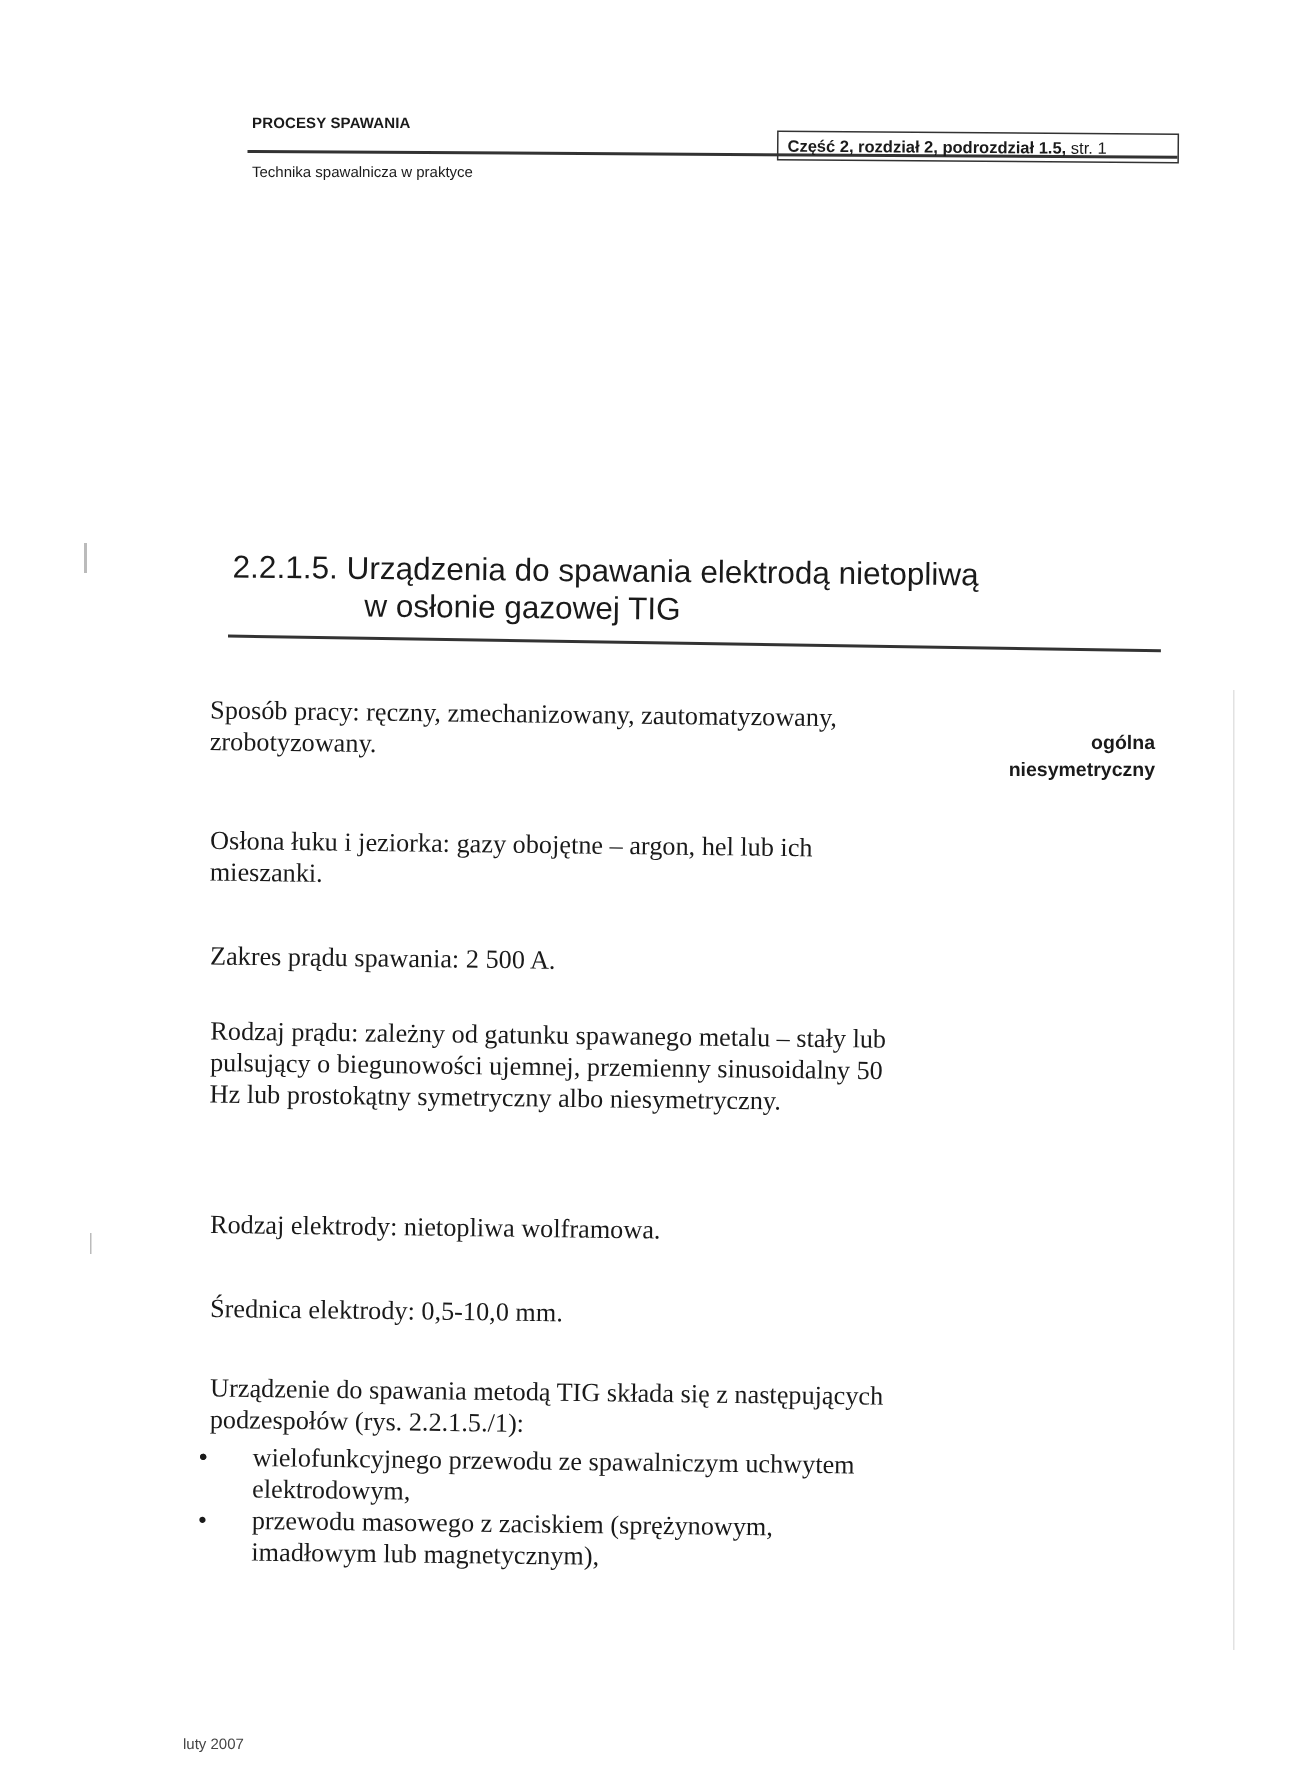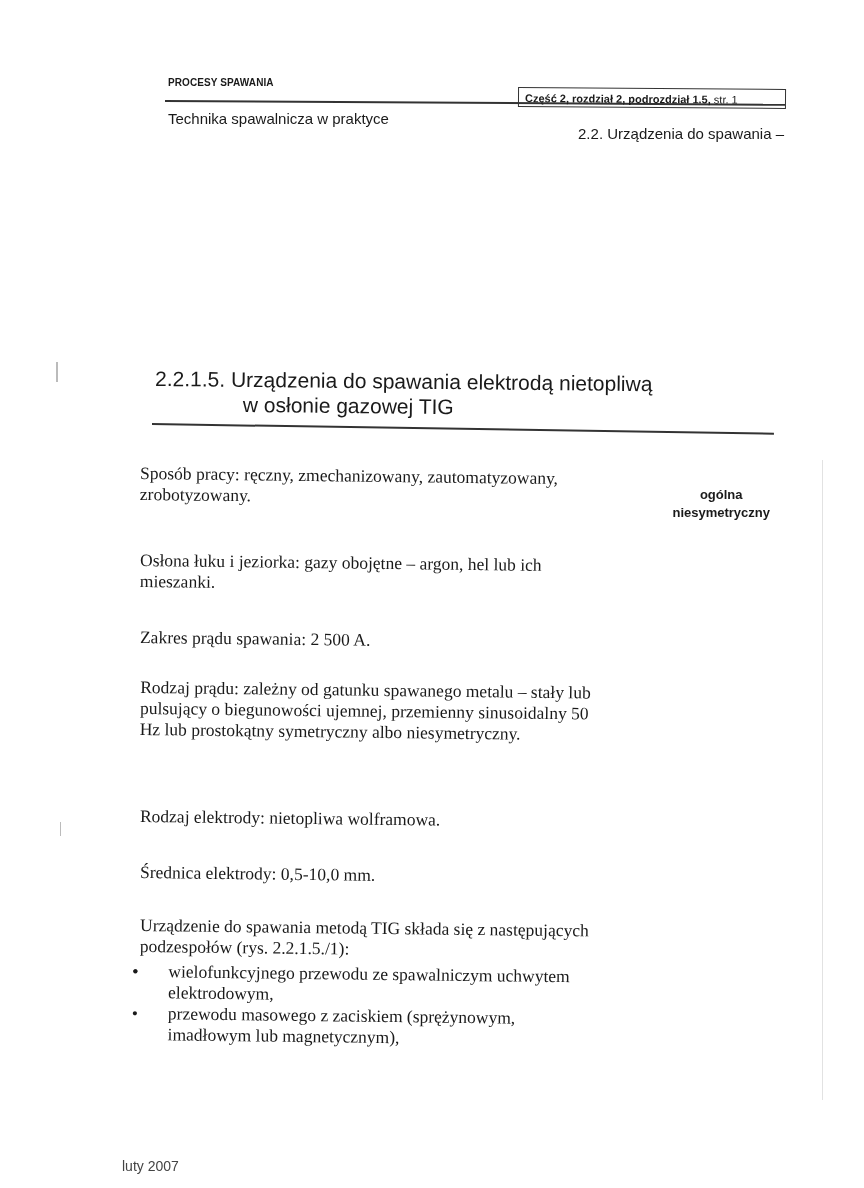--- a/index.html
+++ b/index.html
@@ -2,44 +2,43 @@
 <html><head>
 <meta charset="utf-8">
 <style>
   html, body { margin:0; padding:0; background:#fff; }
   body { width:864px; height:1188px; position:relative; overflow:hidden; color:#1a1a1a; }
   .sans { font-family: "Liberation Sans", sans-serif; }
   .serif { font-family: "Liberation Serif", serif; }
   .abs { position:absolute; }
   #hdr-title { left:168px; top:77px; font-size:10px; font-weight:bold; letter-spacing:0.1px; }
   #hdr-rule { left:165px; top:100px; width:620px; height:0; border-top:2px solid #333; transform:rotate(0.35deg); transform-origin:left; }
-  #hdr-sub { left:168px; top:110px; font-size:15px; }
+  #hdr-sub { left:168px; top:110px; font-size:10px; }
   #hdr-box { left:518px; top:88px; width:268px; height:20px; border:1px solid #333; font-size:11px; font-weight:bold; line-height:20px; padding-left:6px; box-sizing:border-box; transform:rotate(0.4deg); }
   #hdr-box .norm { font-weight:normal; }
   #hdr-right { right:80px; top:123px; font-size:15px; text-align:right; line-height:21px; }
   #sec-title { left:155px; top:366px; font-size:21px; line-height:25px; transform:rotate(0.6deg); transform-origin:left; }
   #sec-title .l2 { padding-left:88px; display:block; }
   #sec-rule { left:152px; top:423px; width:622px; height:0; border-top:2px solid #333; transform:rotate(0.9deg); transform-origin:left; }
   .para { left:140px; width:462px; font-size:17.5px; line-height:21px; transform:rotate(0.7deg); transform-origin:left; }
-  #margin-note { right:94px; top:486px; font-size:13px; font-weight:bold; text-align:center; line-height:18px; }
+  #margin-note { right:94px; top:486px; font-size:13px; font-weight:bold; text-align:right; line-height:18px; }
   ul.bul { list-style:none; margin:0; padding:0; }
   ul.bul li { position:relative; padding-left:30px; }
   ul.bul li .dot { position:absolute; left:-6px; top:0; }
-  #footer { left:122px; top:1158px; font-size:14px; color:#444; }
+  #footer { left:122px; top:1158px; font-size:10px; color:#444; }
   .speck { position:absolute; background:#999; }
 </style>
 </head>
 <body>
 
 <div class="abs sans" id="hdr-title">PROCESY SPAWANIA</div>
 <div class="abs" id="hdr-rule"></div>
 <div class="abs sans" id="hdr-sub">Technika spawalnicza w praktyce</div>
 <div class="abs sans" id="hdr-box"><span>Część 2, rozdział 2, podrozdział 1.5,</span><span class="norm"> str. 1</span></div>
 <div class="abs sans" id="hdr-right">
-  <div>2.2. Urządzenia do spawania –</div>
 </div>
 
 <div class="speck" style="left:56px;top:362px;width:2px;height:20px;background:#bbb;"></div>
 <div class="speck" style="left:60px;top:822px;width:1px;height:14px;background:#bbb;"></div>
 <div class="speck" style="left:822px;top:460px;width:1px;height:640px;background:#e2e2e2;"></div>
 
 <div class="abs sans" id="sec-title">
   <span>2.2.1.5.</span>
   <span>Urządzenia do spawania elektrodą nietopliwą</span>
   <span class="l2">w osłonie gazowej TIG</span>

